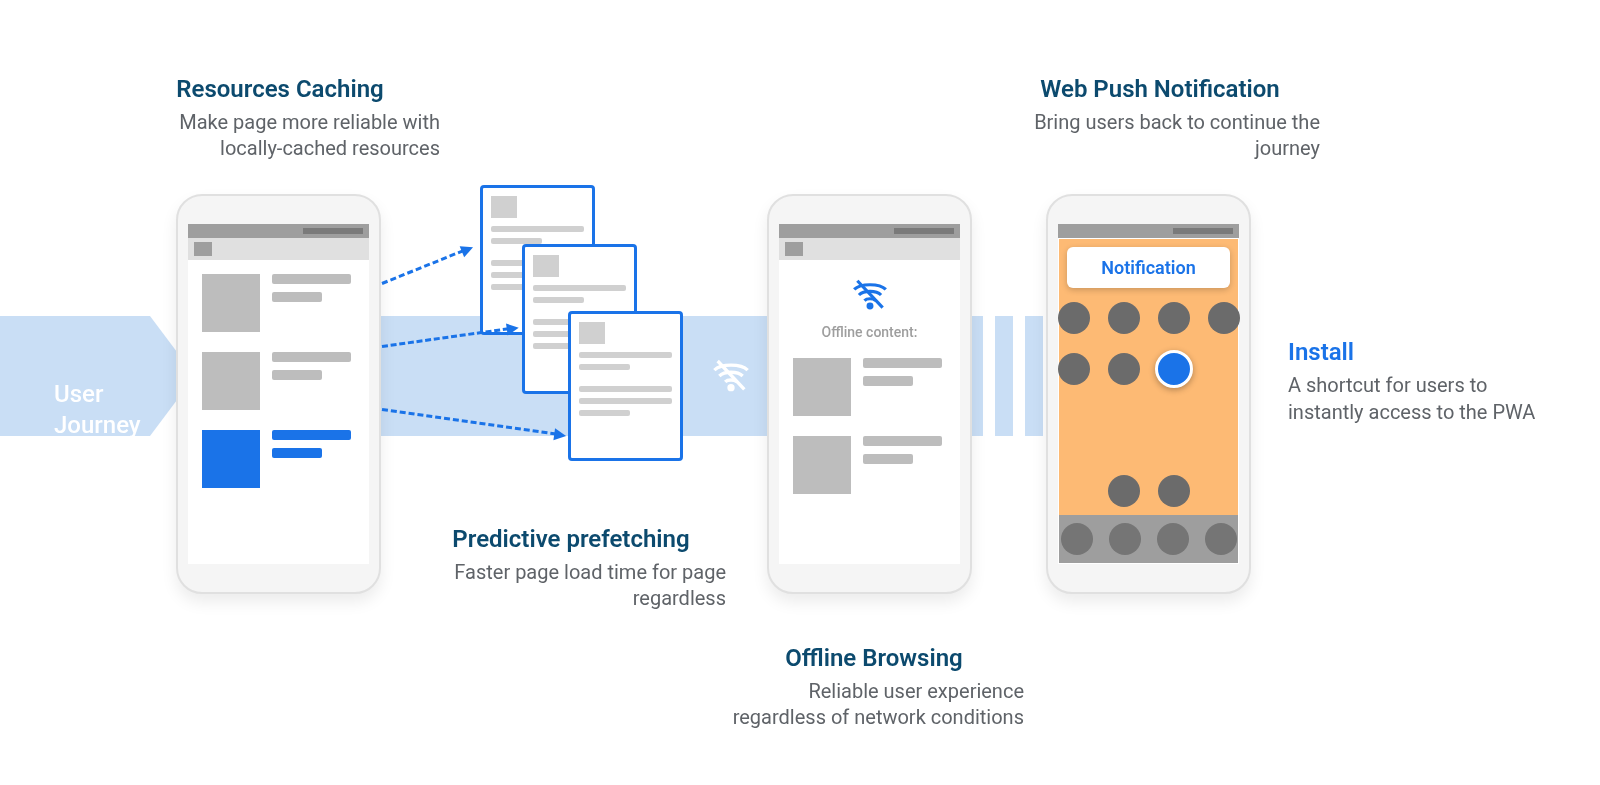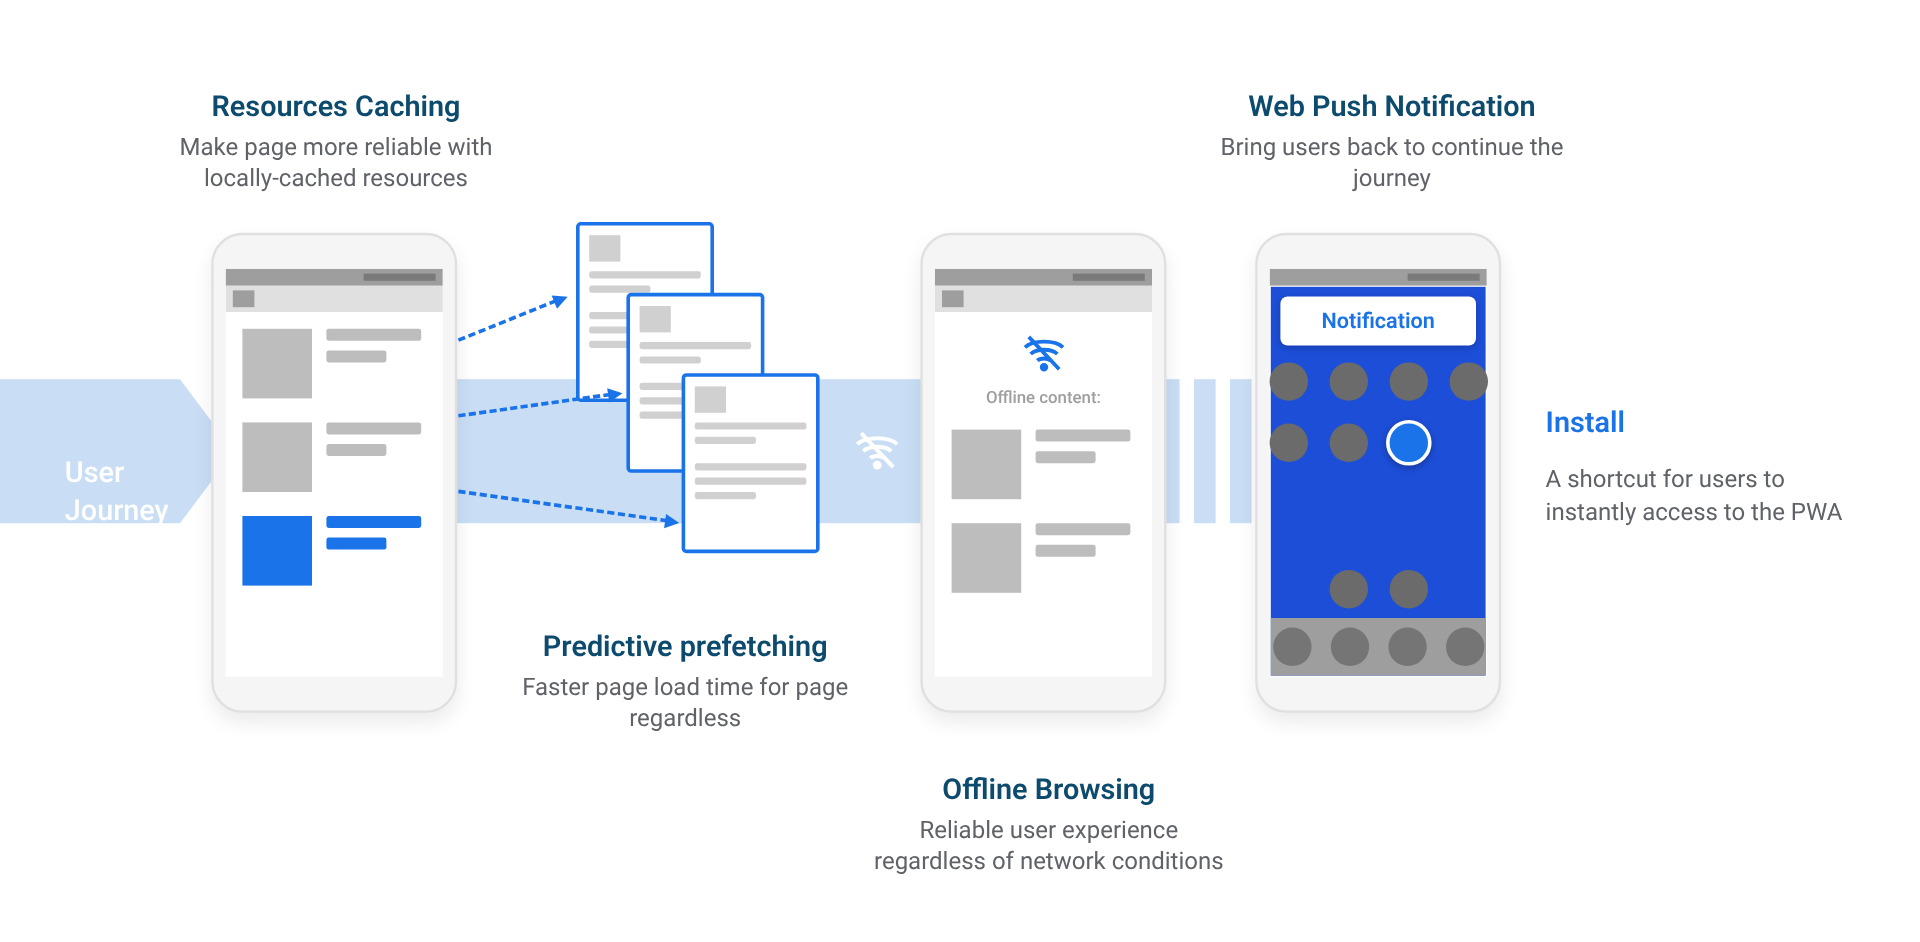--- a/index.html
+++ b/index.html
@@ -106,20 +106,21 @@
 .label-block .title {
   color: #0c4a6e;
   font-weight: 600;
   font-size: 24px;
   margin-bottom: 6px;
 }
 .label-block .sub {
   color: #5f6368;
   font-size: 20px;
   line-height: 1.3;
+  text-align: right;
 }
 .card {
   position: absolute;
   width: 115px;
   height: 150px;
   background: #ffffff;
   border: 3px solid #1a73e8;
   border-radius: 4px;
   padding: 8px;
 }
@@ -153,21 +154,21 @@
 }
 .offline-text {
   color: #9e9e9e;
   font-weight: 500;
   font-size: 14px;
   text-align: center;
 }
 .homescreen {
   position: absolute;
   top: 43px; left: 11px; right: 11px; bottom: 29px;
-  background: #1d4ed8;
+  background: #fdba74;
   padding: 8px;
 }
 .notif {
   background: #ffffff;
   border-radius: 6px;
   padding: 10px 14px;
   text-align: center;
   color: #1a73e8;
   font-weight: 600;
   font-size: 18px;
@@ -204,21 +205,21 @@
 }
 .dock .app-icon { background: #757575; }
 .label-left {
   position: absolute;
   text-align: left;
 }
 .label-left .title {
   color: #1a73e8;
   font-weight: 600;
   font-size: 24px;
-  margin-bottom: 20px;
+  margin-bottom: 6px;
 }
 .label-left .sub {
   color: #5f6368;
   font-size: 20px;
   line-height: 1.35;
 }
 </style>
 </head>
 <body>
 

